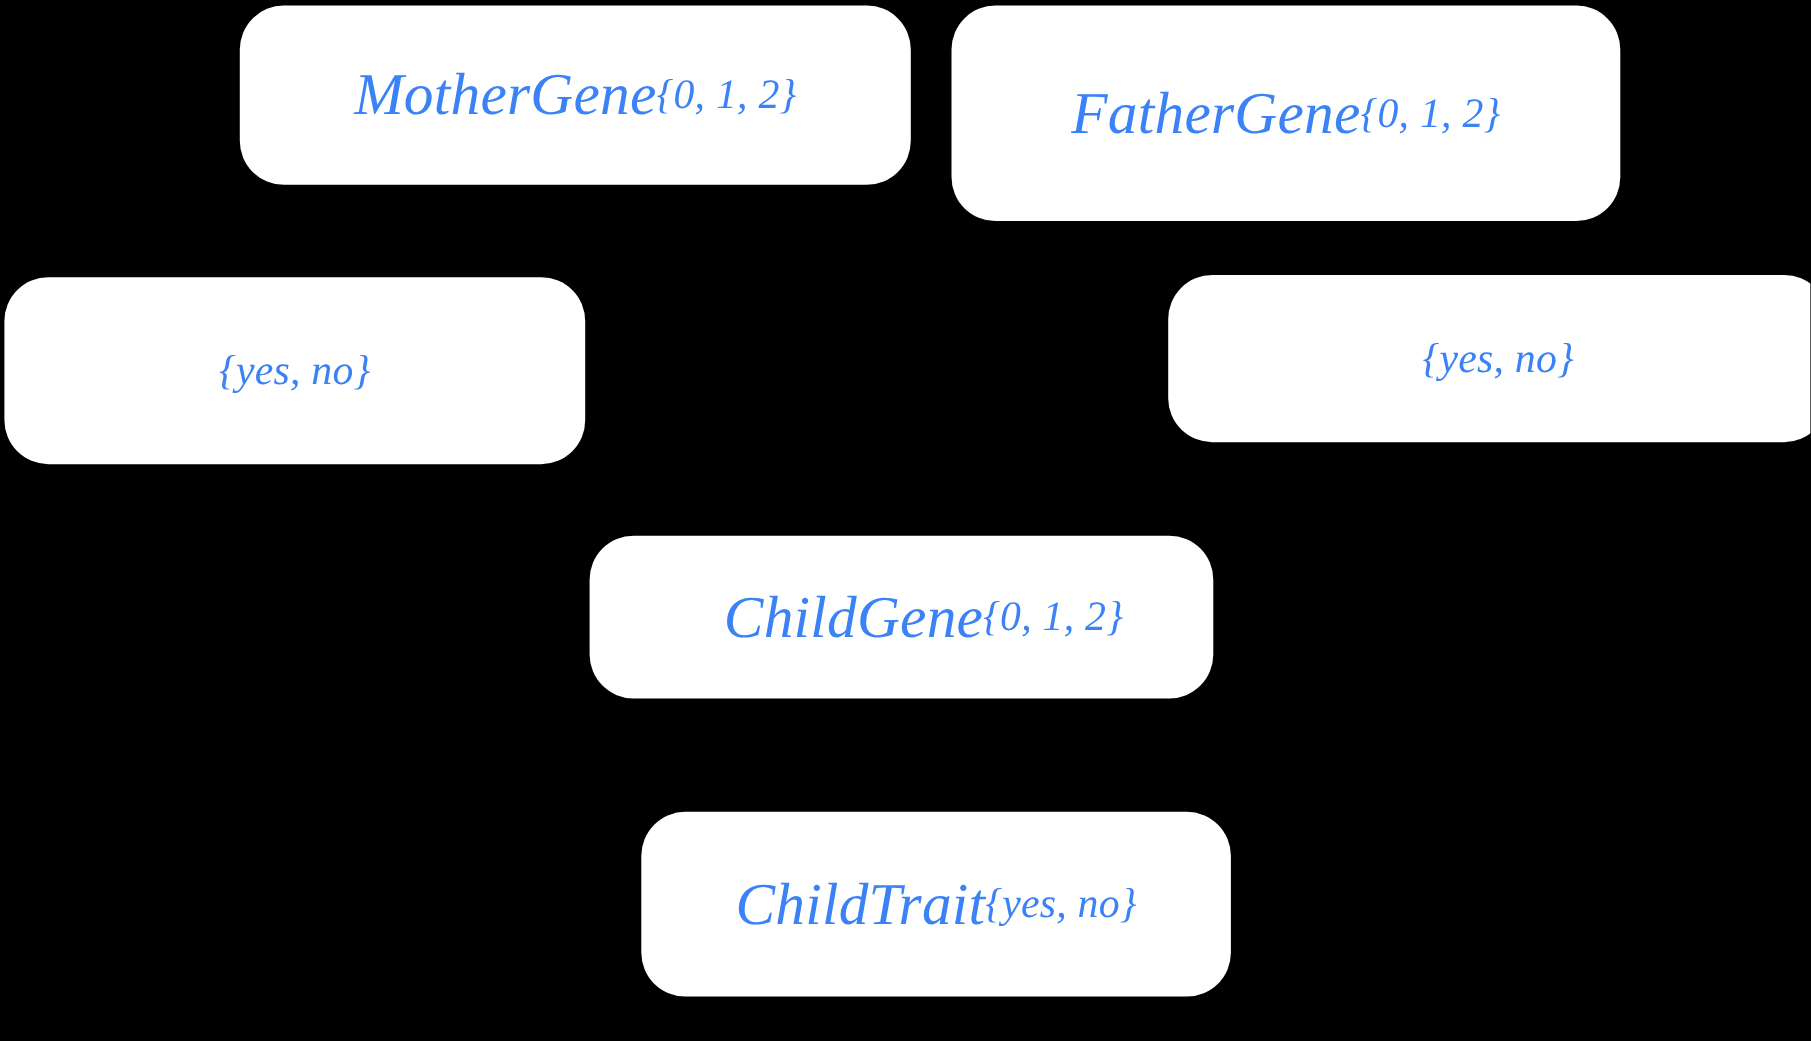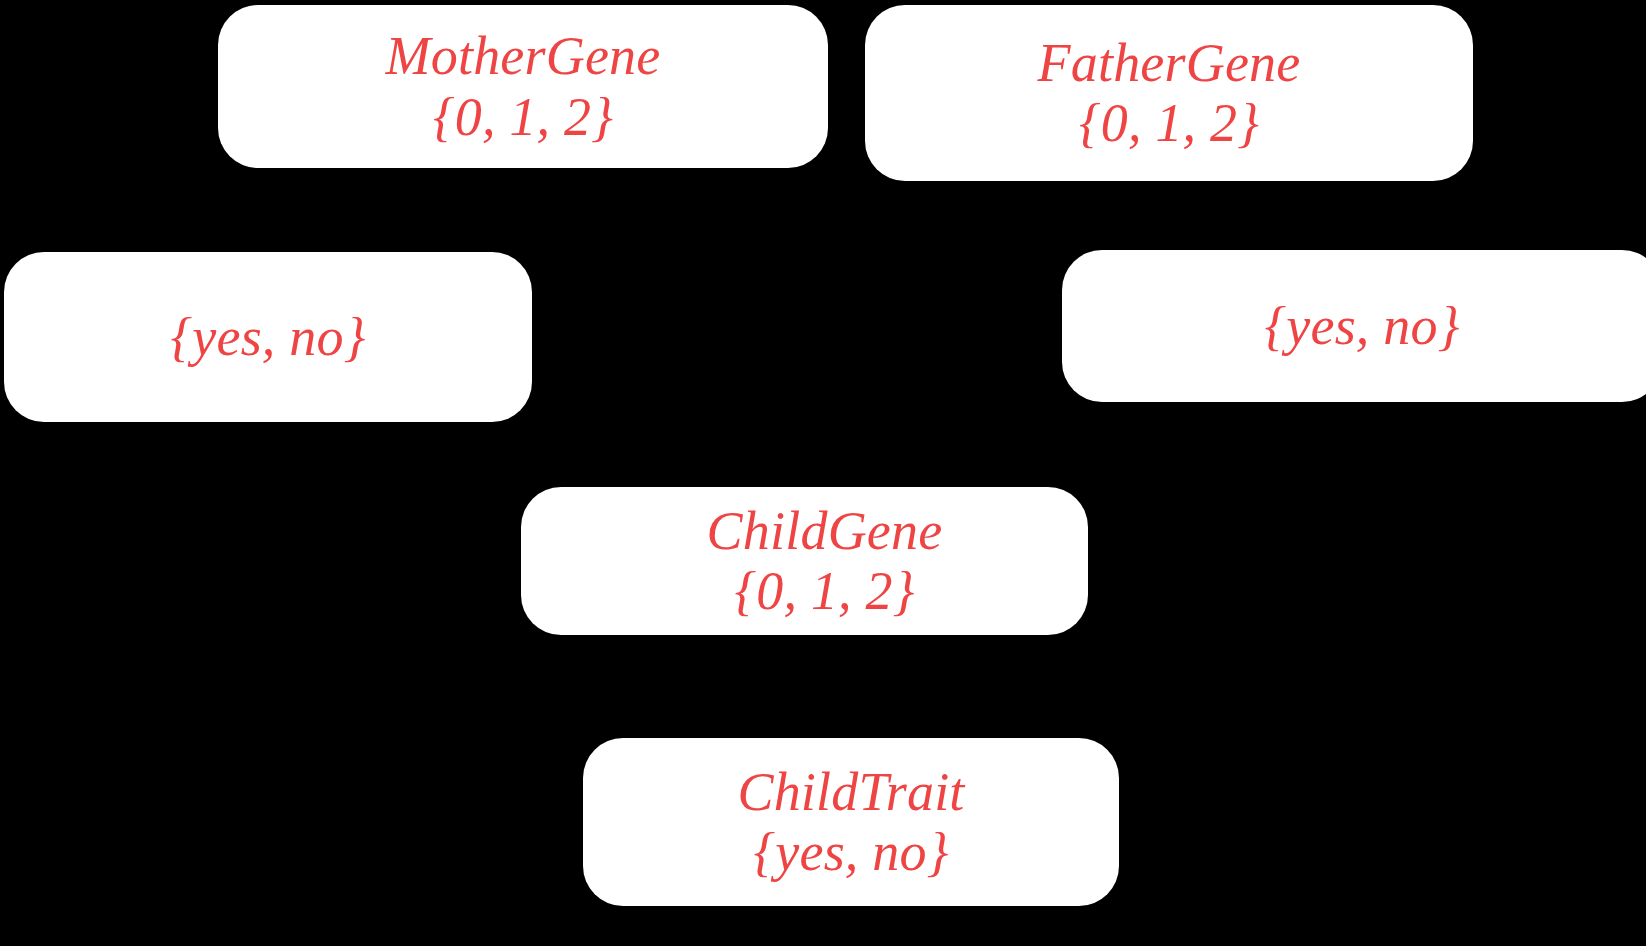--- a/index.html
+++ b/index.html
@@ -13,49 +13,49 @@
     width: 1646px;
     height: 946px;
     background: #000000;
     overflow: hidden;
     font-family: "Liberation Serif", "DejaVu Serif", serif;
   }
   .node {
     position: absolute;
     background: #ffffff;
     border-radius: 40px;
-    color: #ef4444;
+    color: #3b82f6;
     display: flex;
-    flex-direction: column;
+    flex-direction: row;
     align-items: center;
     justify-content: center;
     text-align: center;
     font-style: italic;
     line-height: 1.12;
     box-sizing: border-box;
     -webkit-font-smoothing: antialiased;
   }
   .node .title {
     font-size: 54px;
     font-style: italic;
     letter-spacing: 0.2px;
     white-space: nowrap;
   }
   .node .domain {
-    font-size: 54px;
+    font-size: 38px;
     letter-spacing: 0.2px;
     white-space: nowrap;
   }
 
   
   #node-mother-gene  { left: 218px;  top: 5px;   width: 610px; height: 163px; }
-  #node-father-gene  { left: 865px;  top: 5px;   width: 608px; height: 176px; align-items: center; }
+  #node-father-gene  { left: 865px;  top: 5px;   width: 608px; height: 196px; align-items: center; }
   #node-mother-trait { left: 4px;    top: 252px; width: 528px; height: 170px; }
   #node-father-trait { left: 1062px; top: 250px; width: 600px; height: 152px; }
-  #node-child-gene   { left: 521px;  top: 487px; width: 567px; height: 148px; padding-left: 40px; }
+  #node-child-gene   { left: 536px;  top: 487px; width: 567px; height: 148px; padding-left: 40px; }
   #node-child-trait  { left: 583px;  top: 738px; width: 536px; height: 168px; }
 </style>
 </head>
 <body>
 
 <div id="canvas">
 
   <div class="node" id="node-mother-gene">
     <span class="title">MotherGene</span>
     <span class="domain">{0, 1, 2}</span>

